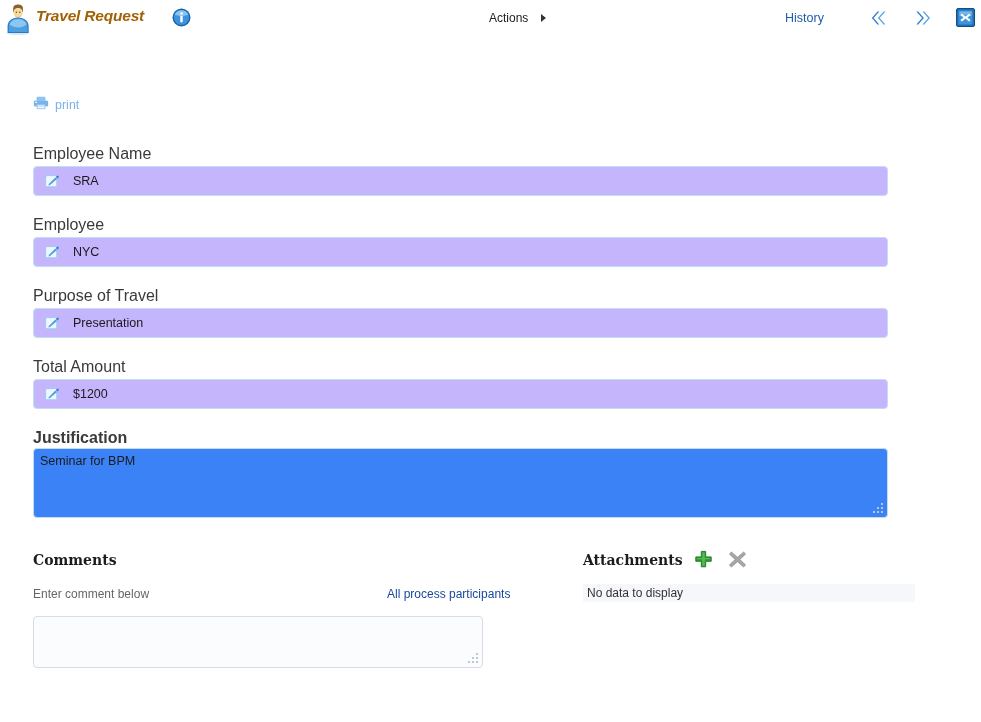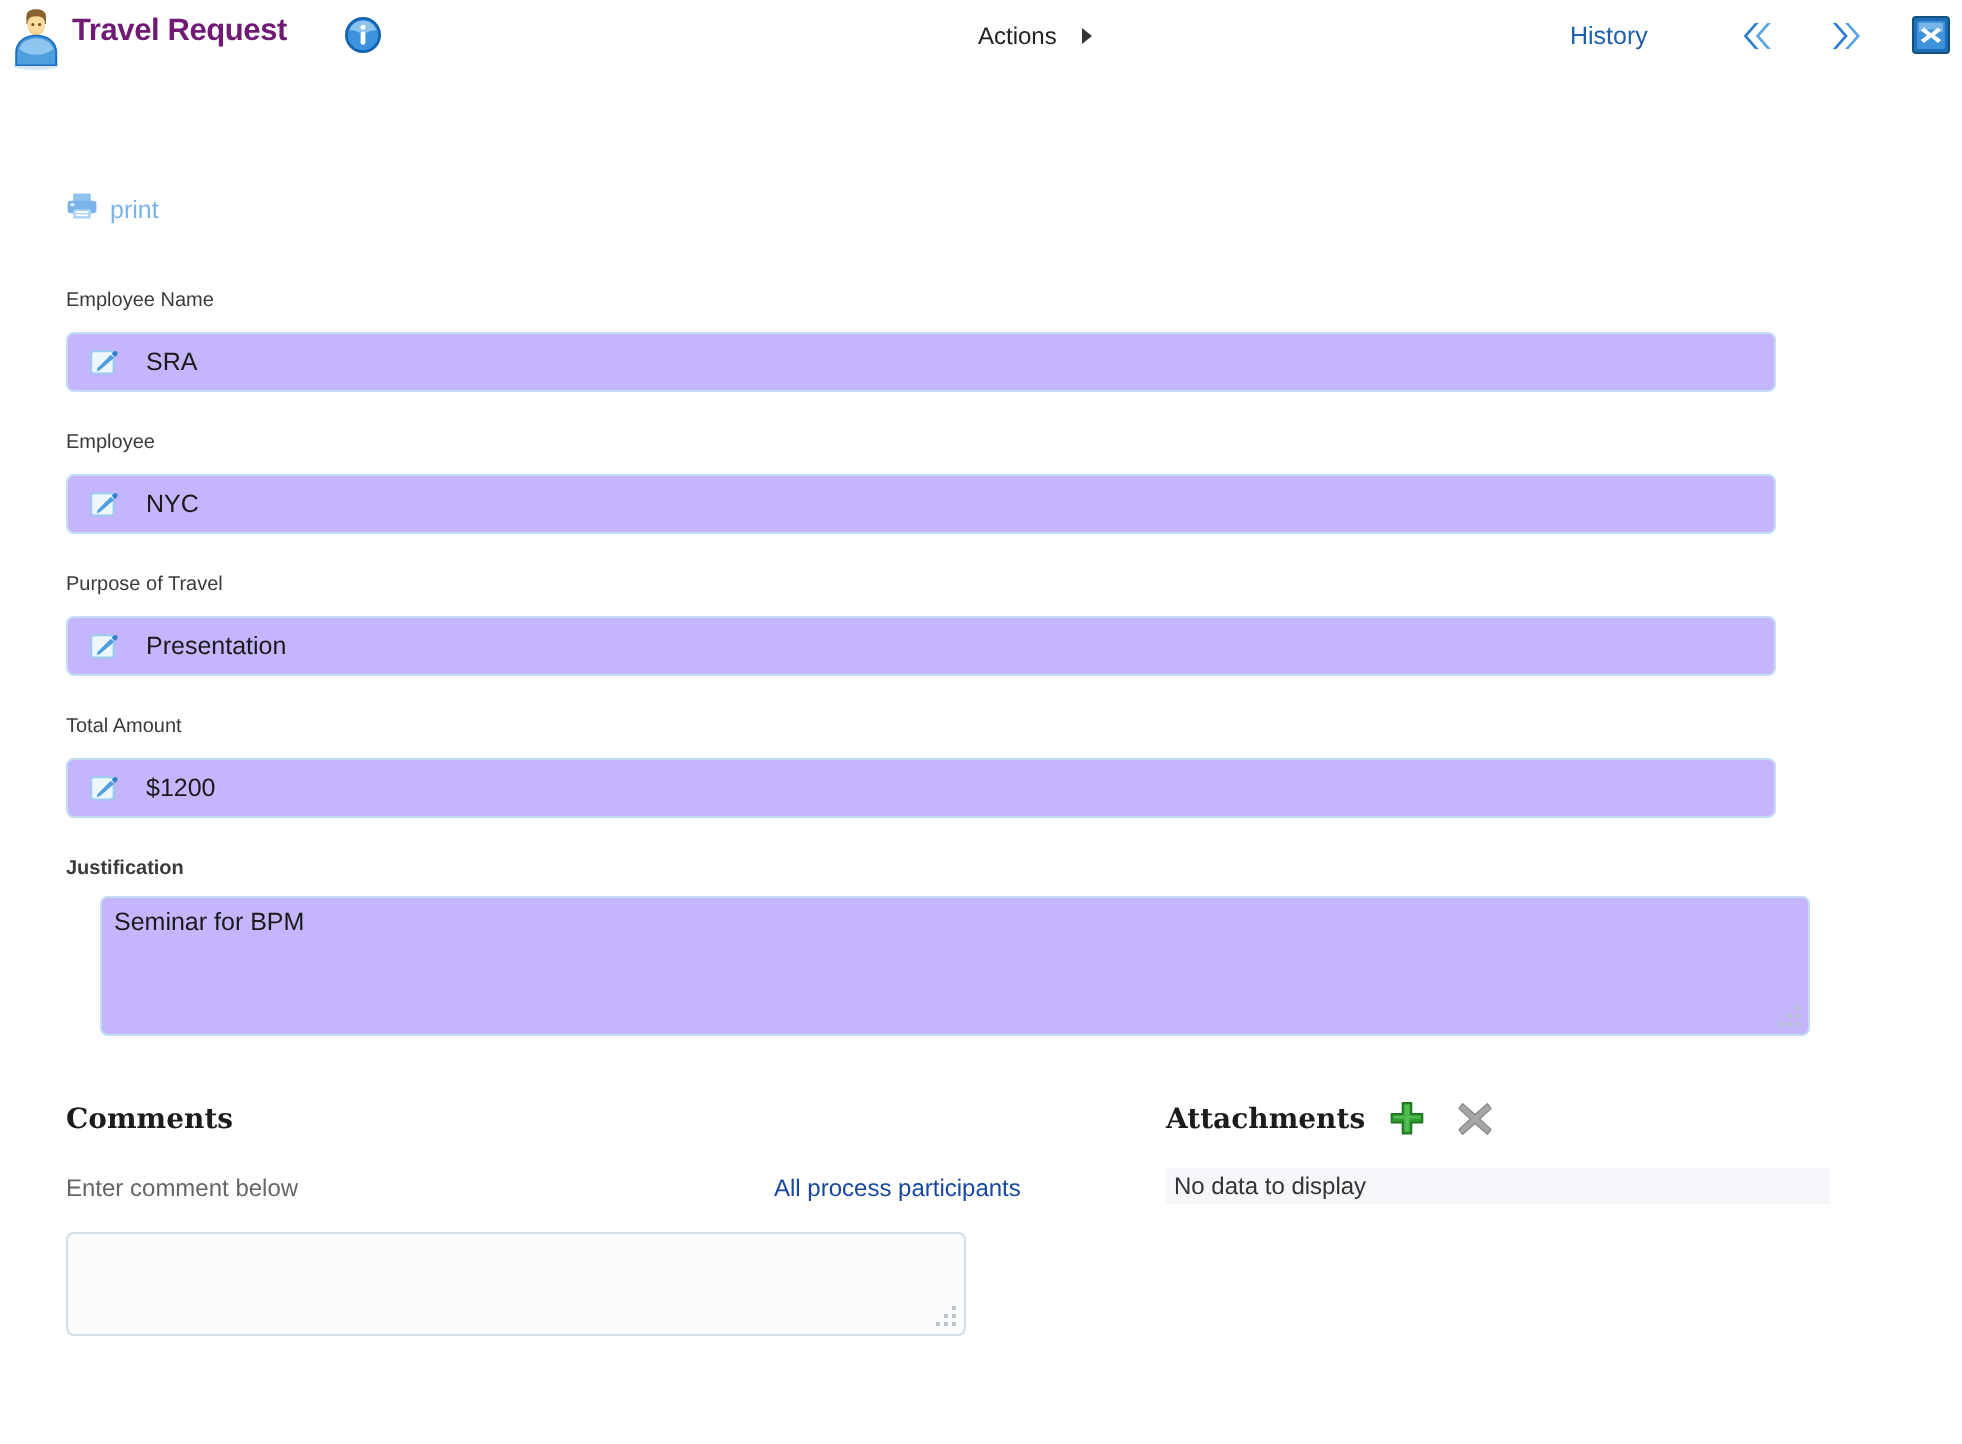--- a/index.html
+++ b/index.html
@@ -29,23 +29,24 @@
     top: 4px;
     width: 30px;
     height: 31px;
   }
   .page-title {
     position: absolute;
     left: 36px;
     top: 7px;
     font-size: 15.5px;
     font-weight: bold;
-    color: #701a75;
+    color: #a16207;
     letter-spacing: -0.2px;
     white-space: nowrap;
+    font-style: italic;
   }
   .info-icon {
     position: absolute;
     left: 172px;
     top: 8px;
     width: 19px;
     height: 19px;
   }
   .btn-bar {
     position: absolute;
@@ -118,21 +119,21 @@
   }
   .print-label {
     font-size: 12.5px;
     color: #7ab3ea;
   }
 
   
   .form-area { position: absolute; left: 0; top: 0; width: 981px; }
   .field-label {
     position: absolute;
-    font-size: 10px;
+    font-size: 16px;
     color: #3a3a3a;
     white-space: nowrap;
   }
   .field-input {
     position: absolute;
     left: 33px;
     width: 855px;
     height: 30px;
     border: 1px solid #c3ddf2;
     border-radius: 4px;
@@ -150,24 +151,24 @@
   }
   .field-value {
     margin-left: 13px;
     font-size: 12.5px;
     color: #1a1a1a;
     white-space: nowrap;
   }
 
   .textarea-box {
     position: absolute;
-    left: 50px;
+    left: 33px;
     border: 1px solid #c3ddf2;
     border-radius: 4px;
-    background: #c4b5fd;
+    background: #3b82f6;
     box-sizing: border-box;
     cursor: text;
   }
   .textarea-text {
     position: absolute;
     left: 6px;
     top: 5px;
     font-size: 12.5px;
     color: #1a1a1a;
     white-space: pre-wrap;

